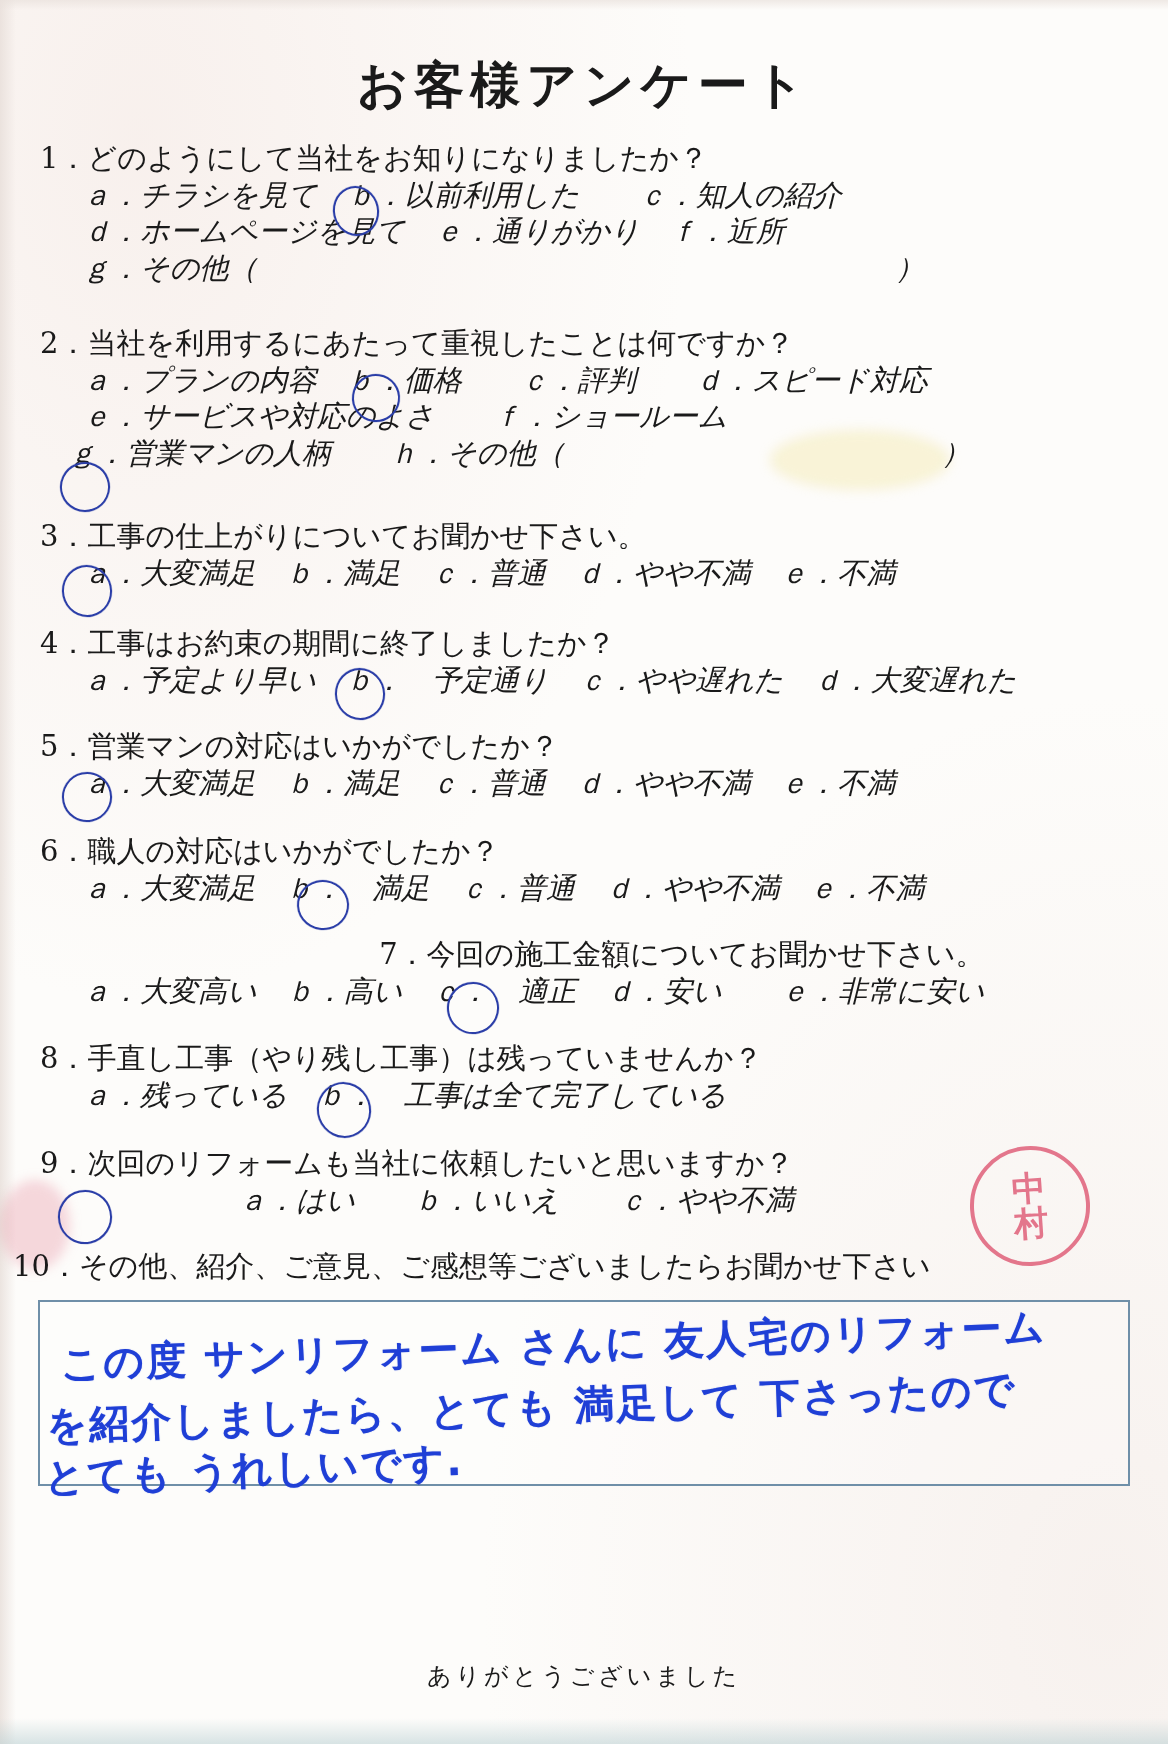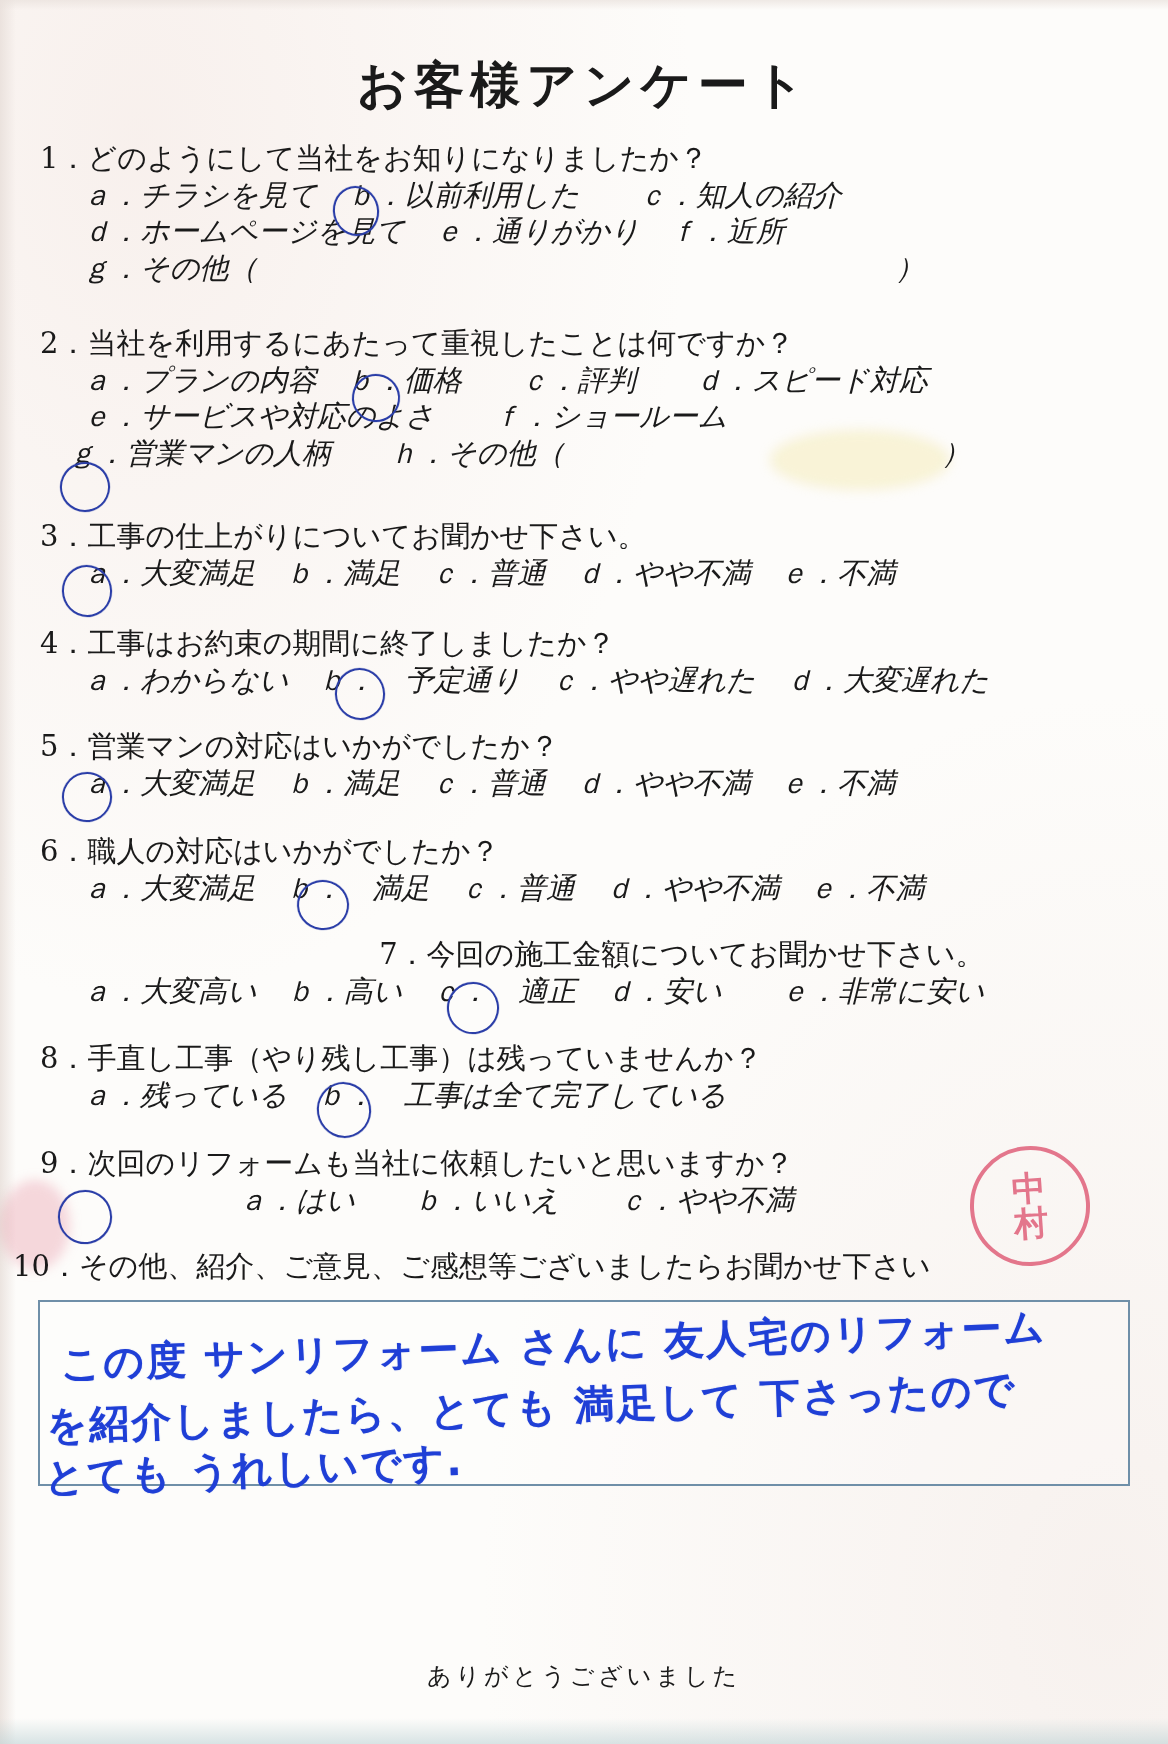--- a/index.html
+++ b/index.html
@@ -117,21 +117,21 @@
 <div class="circle t3" style="left:60px;top:462px;width:46px;height:46px;"></div>
 
 <div class="q" style="top:518px;">
   <span class="head"><span>3．</span><span>工事の仕上がりについてお聞かせ下さい。</span></span>
   <span class="opts">ａ．大変満足　ｂ．満足　ｃ．普通　ｄ．やや不満　ｅ．不満</span>
 </div>
 <div class="circle" style="left:62px;top:565px;width:46px;height:48px;"></div>
 
 <div class="q" style="top:625px;">
   <span class="head"><span>4．</span><span>工事はお約束の期間に終了しましたか？</span></span>
-  <span class="opts">ａ．わからない　ｂ．　予定通り　ｃ．やや遅れた　ｄ．大変遅れた</span>
+  <span class="opts">ａ．予定より早い　ｂ．　予定通り　ｃ．やや遅れた　ｄ．大変遅れた</span>
 </div>
 <div class="circle" style="left:335px;top:668px;width:46px;height:48px;"></div>
 
 <div class="q" style="top:728px;">
   <span class="head"><span>5．</span><span>営業マンの対応はいかがでしたか？</span></span>
   <span class="opts">ａ．大変満足　ｂ．満足　ｃ．普通　ｄ．やや不満　ｅ．不満</span>
 </div>
 <div class="circle" style="left:62px;top:772px;width:46px;height:46px;"></div>
 
 <div class="q" style="top:833px;">

